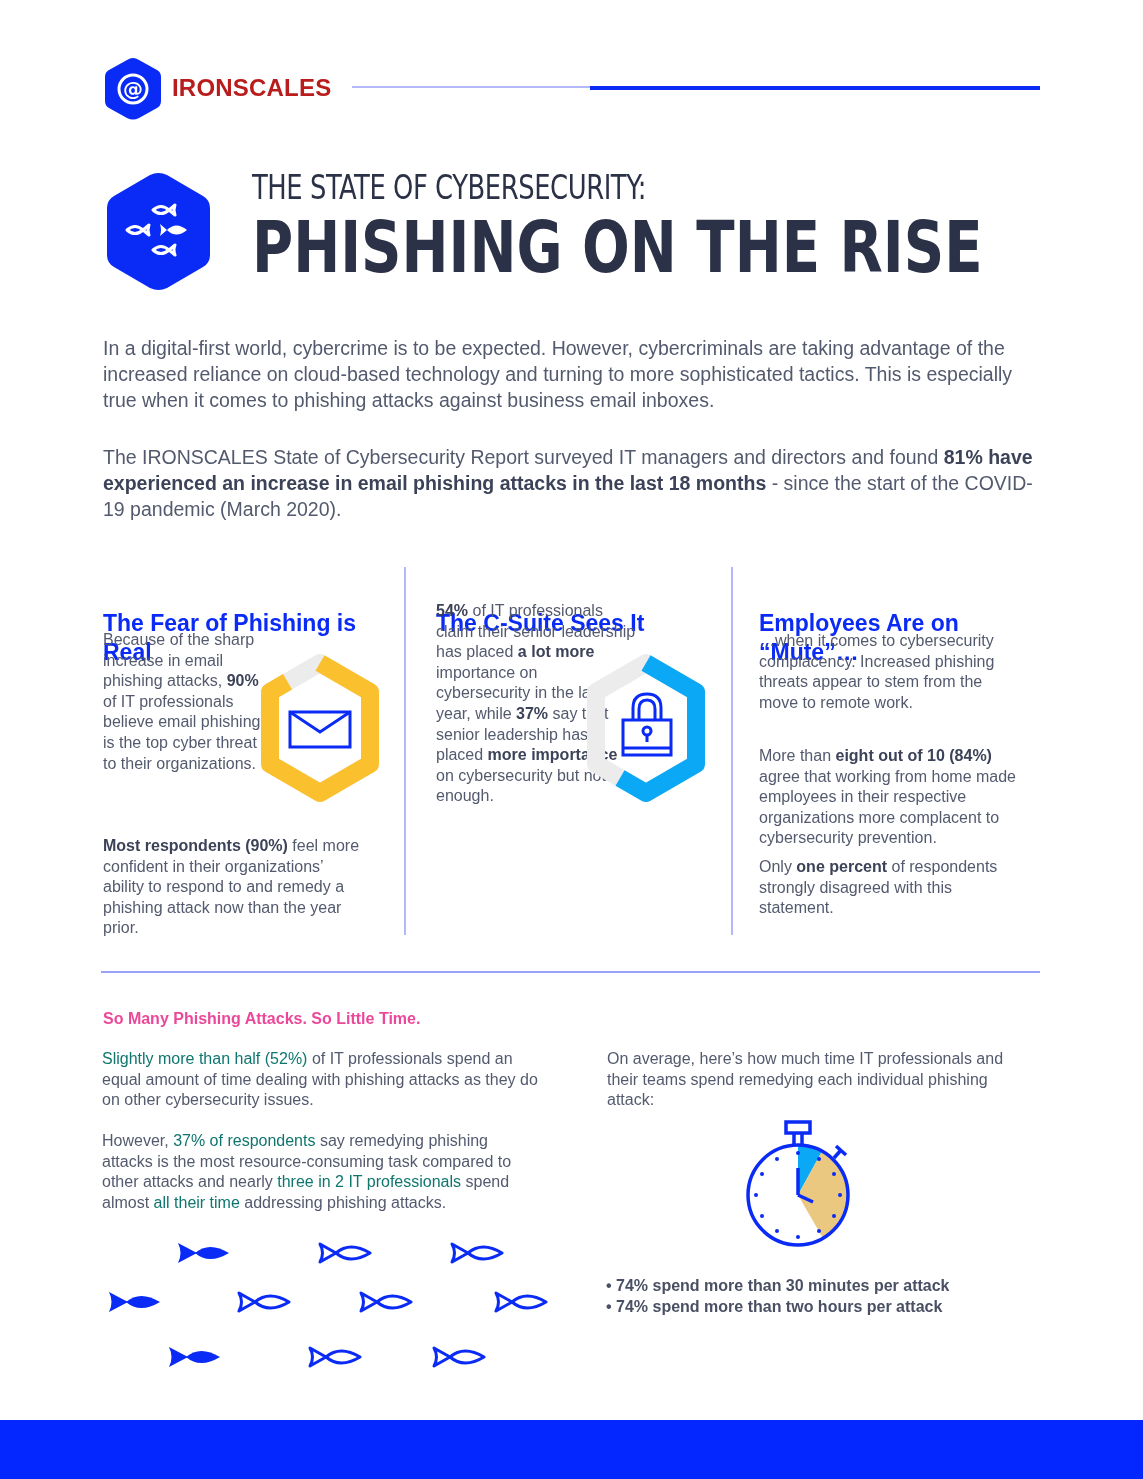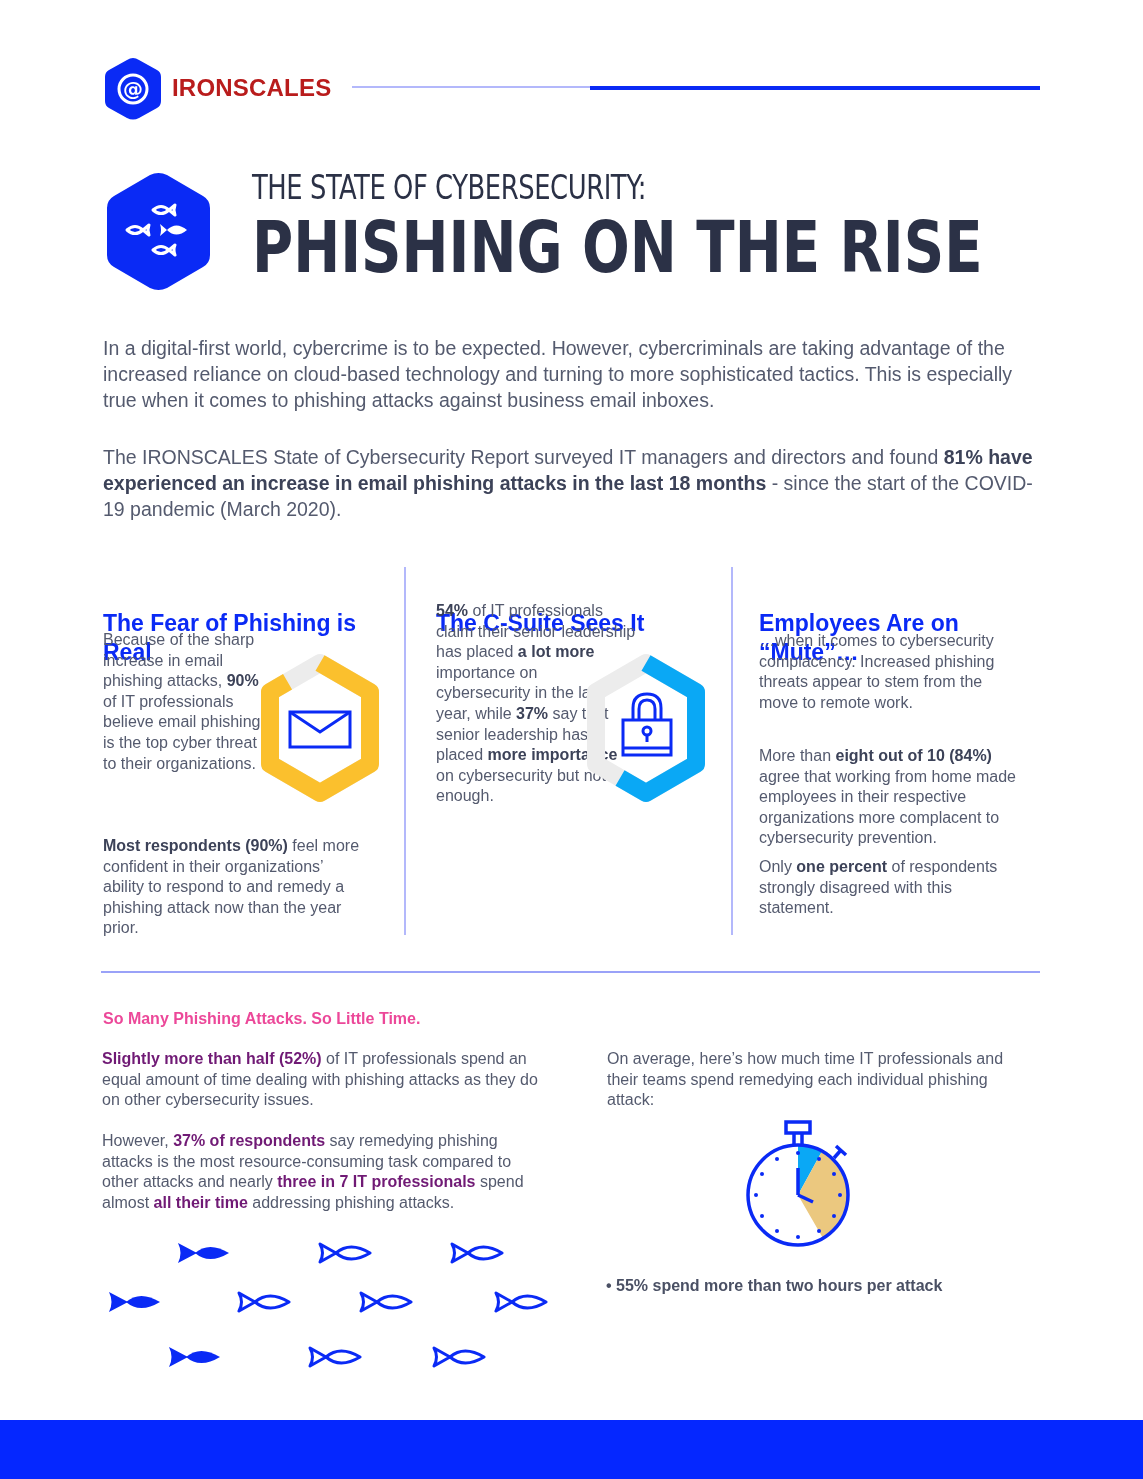--- a/index.html
+++ b/index.html
@@ -41,21 +41,21 @@
   .vdiv1 { left: 404px; }
   .vdiv2 { left: 731px; }
   .hdiv { left: 101px; top: 971px; width: 939px; height: 2px; background: #9aa2f8; }
 
   .hex-ring-yellow { left: 252px; top: 653px; width: 136px; height: 150px; }
   .hex-ring-blue { left: 578px; top: 653px; width: 136px; height: 150px; }
 
   
   .sec-h { left: 103px; top: 1010px; font-size: 16px; font-weight: 700; color: #ec4899; }
   .sec-p { font-size: 16px; line-height: 20.6px; color: #545a6e; width: 440px; }
-  .sec-p b { color: #701a75; font-weight: 700; }
+  .sec-p b { color: #0f766e; font-weight: 400; }
   .sec-p1 { left: 102px; top: 1049px; }
   .sec-p2 { left: 102px; top: 1131px; }
   .sec-p3 { left: 607px; top: 1049px; width: 400px; }
 
   .fish { position: absolute; width: 56px; height: 28px; }
   .stopwatch { left: 740px; top: 1118px; width: 116px; height: 130px; }
 
   .bullets { left: 606px; top: 1275px; font-size: 16px; font-weight: 700; color: #4a5064; line-height: 21px; }
 
   .footer-bar { left: 0; top: 1420px; width: 1143px; height: 59px; background: #0527ff; }
@@ -127,21 +127,21 @@
 
 <h2 class="abs col-h col3-h" style="width:230px;">Employees Are on “Mute”…</h2>
 <p class="abs col-p col3-p1" style="width:250px;">…when it comes to cybersecurity complacency. Increased phishing threats appear to stem from the move to remote work.</p>
 <p class="abs col-p col3-p2" style="width:275px;margin-top:12px;"><span>More than </span><b>eight out of 10 (84%)</b><span> agree that working from home made employees in their respective organizations more complacent to cybersecurity prevention.</span></p>
 <p class="abs col-p col3-p3" style="width:260px;"><span>Only </span><b>one percent</b><span> of respondents strongly disagreed with this statement.</span></p>
 
 <div class="abs hdiv"></div>
 
 <h2 class="abs sec-h">So Many Phishing Attacks. So Little Time.</h2>
 <p class="abs sec-p sec-p1"><b>Slightly more than half (52%)</b><span> of IT professionals spend an equal amount of time dealing with phishing attacks as they do on other cybersecurity issues.</span></p>
-<p class="abs sec-p sec-p2"><span>However, </span><b>37% of respondents</b><span> say remedying phishing attacks is the most resource-consuming task compared to other attacks and nearly </span><b>three in 7 IT professionals</b><span> spend almost </span><b>all their time</b><span> addressing phishing attacks.</span></p>
+<p class="abs sec-p sec-p2"><span>However, </span><b>37% of respondents</b><span> say remedying phishing attacks is the most resource-consuming task compared to other attacks and nearly </span><b>three in 2 IT professionals</b><span> spend almost </span><b>all their time</b><span> addressing phishing attacks.</span></p>
 <p class="abs sec-p sec-p3">On average, here’s how much time IT professionals and their teams spend remedying each individual phishing attack:</p>
 
 <div class="abs" style="left:0;top:0;width:0;height:0;">
   <svg class="fish" style="left:175px;top:1239px;" viewBox="0 0 56 28">
       <path d="M20 14 Q34 2 54 14 Q34 26 20 14 Z" fill="#0a2af5"></path>
       <path d="M22 14 L3 4 Q8 14 3 24 Z" fill="#0a2af5"></path>
     </svg>
   <svg class="fish" style="left:316px;top:1239px;" viewBox="0 0 56 28">
       <g fill="none" stroke="#0a2af5" stroke-width="3" stroke-linejoin="round">
         <path d="M20 14 Q34 2 54 14 Q34 26 20 14 Z"></path>
@@ -218,16 +218,17 @@
     <circle cx="58" cy="119" r="2"></circle>
       <circle cx="37" cy="113" r="2"></circle>
       <circle cx="22" cy="98" r="2"></circle>
     <circle cx="16" cy="77" r="2"></circle>
       <circle cx="22" cy="56" r="2"></circle>
       <circle cx="37" cy="41" r="2"></circle>
   </g>
 </svg>
 
 <div class="abs bullets">
-  <div>• 55% spend more than two hours per attack</div>
+  <div>• 74% spend more than 30 minutes per attack</div>
+  <div>• 74% spend more than two hours per attack</div>
 </div>
 
 <div class="abs footer-bar"></div>
 
 </body></html>

